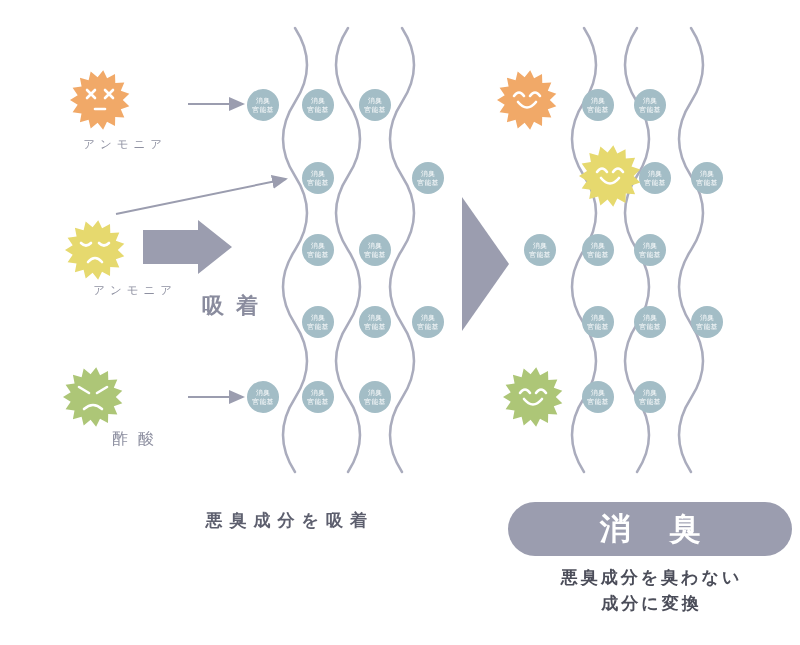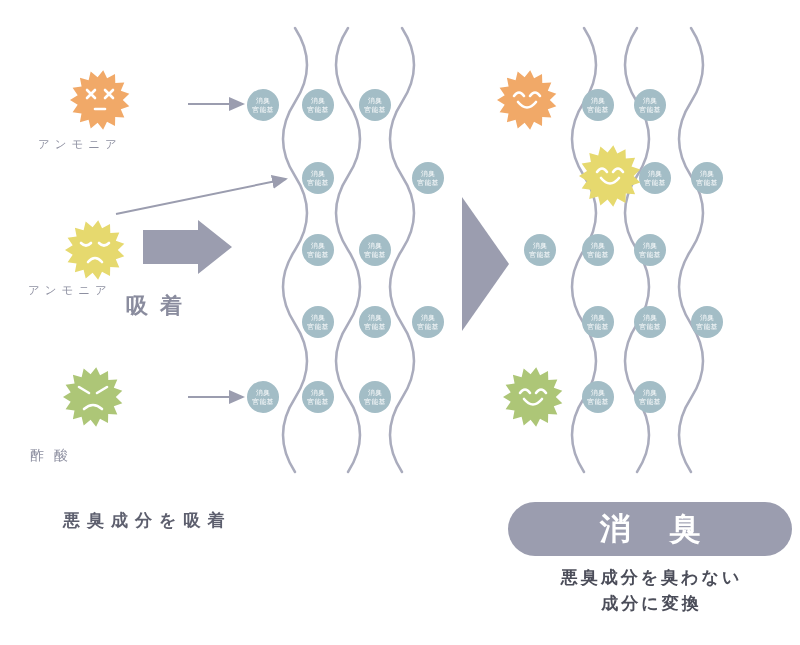--- a/index.html
+++ b/index.html
@@ -6,25 +6,25 @@
   body{font-family:"DejaVu Sans","Liberation Sans",sans-serif;}
   .stage{position:relative;width:800px;height:639px;background:#fff;overflow:hidden;}
   .stage svg{position:absolute;left:0;top:0;}
 
   .wave{stroke:#aaacbd;stroke-width:2.5;fill:none;stroke-linecap:round;}
   .thin-arrow{stroke:#9b9daf;stroke-width:2;}
   .solid{fill:#9b9daf;}
   .face{stroke:#fff;stroke-width:2.6;fill:none;stroke-linecap:round;}
   .fg-text{fill:#fff;text-anchor:middle;font-size:6.8px;letter-spacing:.3px;}
 
-  .lbl{position:absolute;text-align:left;color:#8e90a1;}
+  .lbl{position:absolute;text-align:right;color:#8e90a1;}
   .lbl span{display:inline-block;letter-spacing:5px;margin-right:-5px;}
   .lbl-ammonia{left:38px;top:137px;width:124px;font-size:11.5px;}
   .lbl-isovaleric{left:28px;top:283px;width:144px;font-size:11.5px;}
-  .lbl-acetic{left:30px;top:447px;width:124px;font-size:14px;}
+  .lbl-acetic{left:30px;top:429px;width:124px;font-size:16px;}
   .lbl-acetic span{letter-spacing:10px;margin-right:-10px;}
 
   .lbl-adsorption{left:126px;top:291px;width:132px;font-size:22px;color:#8a8c9e;font-weight:600;}
   .lbl-adsorption span{letter-spacing:12px;margin-right:-12px;}
 
   .caption-left{left:63px;top:509px;width:304px;font-size:17px;color:#5d5f6e;font-weight:600;}
   .caption-left span{letter-spacing:7px;margin-right:-7px;}
 
   .badge{position:absolute;left:508px;top:502px;width:284px;height:54px;border-radius:27px;
          background:#9b9daf;display:flex;align-items:center;justify-content:center;}

